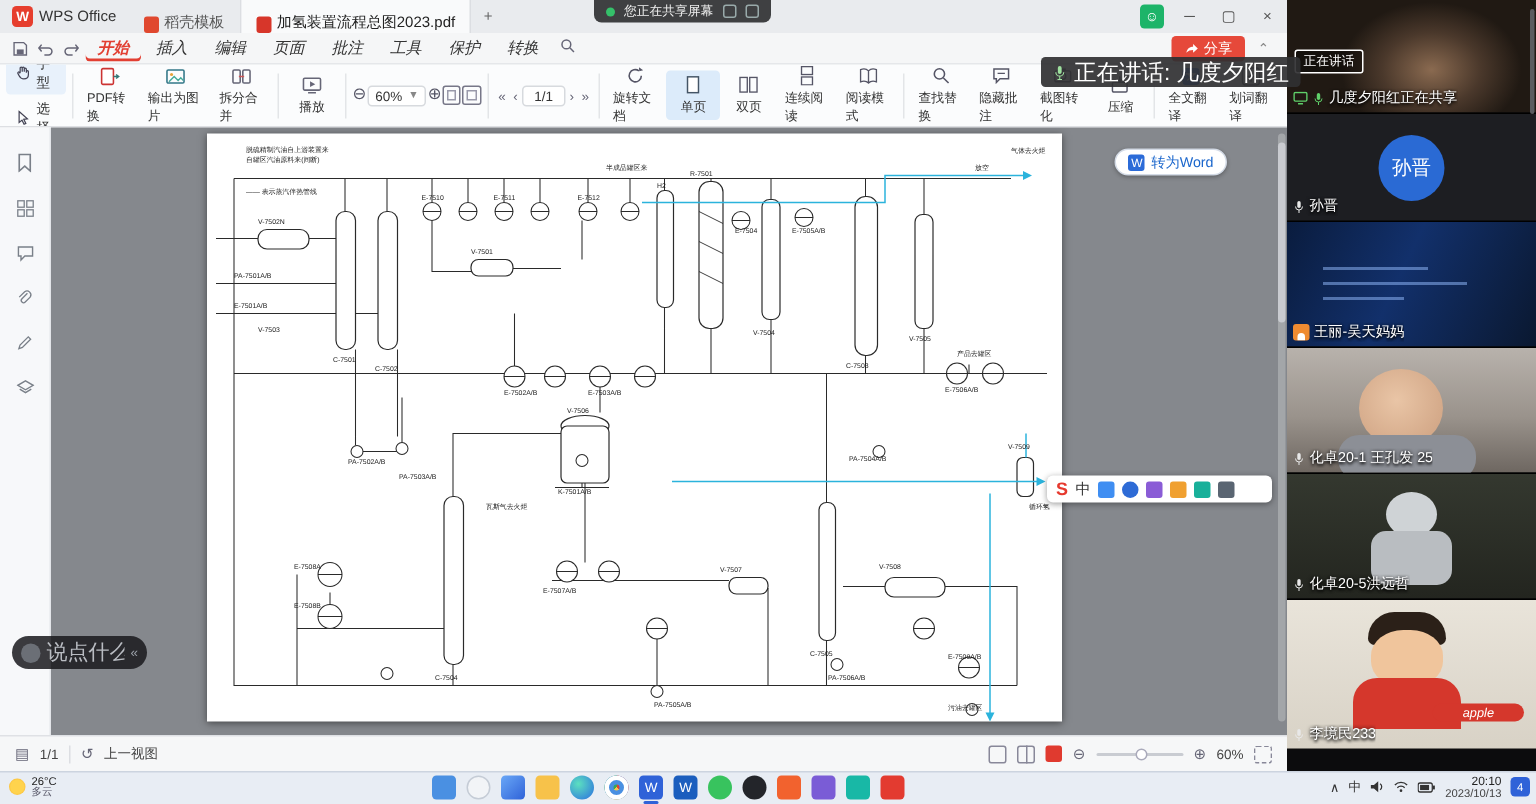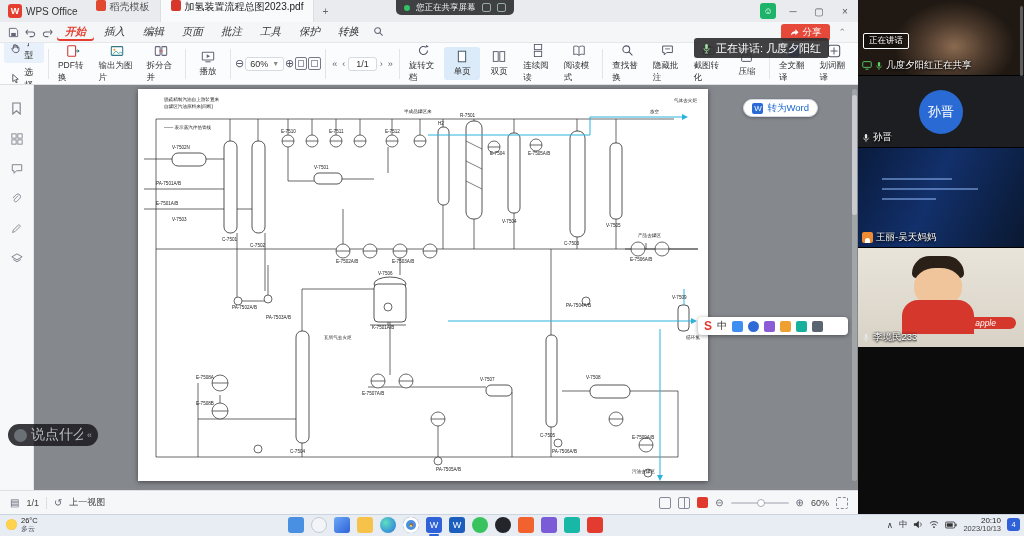--- a/index.html
+++ b/index.html
@@ -6,21 +6,21 @@
   html,body { width:1024px; height:536px; overflow:hidden; font-family:"Liberation Sans",sans-serif; background:#000; }
   #screen { position:relative; width:1024px; height:536px; background:#000; }
 
   
   #wps { position:absolute; left:0; top:0; width:858px; height:514px; background:#f5f6f7; display:flex; flex-direction:column; }
 
   
   #titlebar { height:22px; background:#e9ebee; display:flex; align-items:stretch; font-size:10px; color:#333; flex:0 0 auto; }
   .wps-logo { display:flex; align-items:center; gap:4px; padding:0 8px; }
   .wps-logo .mark { width:14px; height:14px; background:#e63e2e; border-radius:3px; color:#fff; font-weight:bold; font-size:9px; display:flex; align-items:center; justify-content:center; }
-  .doc-tab { display:flex; align-items:flex-start; gap:4px; padding:0 10px; border-right:1px solid #dcdee2; color:#555; max-width:170px; white-space:nowrap; overflow:hidden; }
+  .doc-tab { display:flex; align-items:flex-end; gap:4px; padding:0 10px; border-right:1px solid #dcdee2; color:#555; max-width:170px; white-space:nowrap; overflow:hidden; }
   .doc-tab .ticon { width:10px; height:11px; border-radius:2px; flex:0 0 auto; }
   .ticon.red { background:#e0482f; }
   .ticon.orange { background:#e8762c; }
   .ticon.pdf { background:#d7362a; }
   .doc-tab.active { background:#f9fafb; color:#222; }
   .tab-add { display:flex; align-items:center; padding:0 8px; color:#666; }
   #titlebar .spacer { flex:1; }
   .login-chip { width:16px; height:16px; margin:3px 4px 0 0; background:#1db469; border-radius:3px; color:#fff; font-size:9px; display:flex; align-items:center; justify-content:center; }
   .win-btn { width:26px; display:flex; align-items:center; justify-content:center; color:#555; font-size:10px; }
 
@@ -88,33 +88,33 @@
   .zoom-track { width:58px; height:2px; background:#c9ccd2; border-radius:1px; position:relative; }
   .zoom-knob { position:absolute; left:26px; top:-3px; width:8px; height:8px; border-radius:50%; background:#fff; border:1px solid #aab; }
 
   
   #share-banner { position:absolute; left:396px; top:0; height:15px; background:#3f4042; border-radius:0 0 5px 5px; display:flex; align-items:center; gap:6px; padding:0 8px; z-index:60; }
   #share-banner .dot { width:6px; height:6px; border-radius:50%; background:#35c06a; }
   #share-banner .txt { color:#f0f0f0; font-size:8.5px; white-space:nowrap; }
   #share-banner .b-ic { width:9px; height:9px; border:1px solid #9aa; border-radius:2px; }
 
   #speaking-toast { position:absolute; left:694px; top:38px; height:20px; background:rgba(48,48,50,.92); border-radius:3px; display:flex; align-items:center; gap:5px; padding:0 8px; z-index:60; }
-  #speaking-toast .txt { color:#fff; font-size:11px; white-space:nowrap; }
+  #speaking-toast .txt { color:#fff; font-size:15px; white-space:nowrap; }
   #speaking-toast .mic { color:#9ee09e; }
 
   
   #meeting { position:absolute; left:858px; top:0; width:166px; height:514px; background:#0c0c0d; display:flex; flex-direction:column; }
   .tile { position:relative; width:100%; border-bottom:1px solid #000; overflow:hidden; }
   .name-bar { position:absolute; left:4px; bottom:3px; display:flex; align-items:center; gap:3px; color:#fff; font-size:9.5px; text-shadow:0 1px 2px #000, 0 0 3px #000; white-space:nowrap; max-width:158px; overflow:hidden; z-index:5; }
   .mic-s { display:flex; align-items:center; }
   .speaking-chip { position:absolute; left:5px; bottom:26px; border:1px solid #fff; background:rgba(0,0,0,.35); color:#fff; font-size:8.5px; padding:1px 5px; border-radius:2px; z-index:5; }
   #tile-1 { height:76px; background:radial-gradient(ellipse 60px 45px at 58% 62%, #8a6a50, #4a382b 55%, #201913 100%); }
   #tile-2 { height:72px; background:#1d1e22; display:flex; align-items:center; justify-content:center; }
   .avatar-circle { width:44px; height:44px; border-radius:50%; background:#2a6ad4; color:#fff; font-size:13px; display:flex; align-items:center; justify-content:center; }
-  #tile-3 { height:100px; background:linear-gradient(115deg,#0a1c3e 0%,#12306b 45%,#0a1830 100%);text-align:right; }
+  #tile-3 { height:84px; background:linear-gradient(115deg,#0a1c3e 0%,#12306b 45%,#0a1830 100%);text-align:right; }
   #tile-3 .slide-line { position:absolute; height:2px; background:rgba(150,190,255,.5); }
   #tile-4 { height:84px; background:linear-gradient(180deg,#b8b2ac 0%,#9a938c 55%,#6e6761 100%); }
   #tile-4 .baby-face { position:absolute; left:48px; top:14px; width:56px; height:52px; border-radius:50%; background:radial-gradient(circle at 45% 40%, #e9c5a6, #d3a888 75%); }
   #tile-4 .baby-body { position:absolute; left:34px; top:58px; width:92px; height:30px; border-radius:14px; background:#8c8f96; }
   #tile-5 { height:84px; background:linear-gradient(180deg,#34382f 0%,#23251f 100%); }
   #tile-5 .fig-head { position:absolute; left:66px; top:12px; width:34px; height:30px; border-radius:50%; background:#cfd3d6; }
   #tile-5 .fig-body { position:absolute; left:56px; top:38px; width:54px; height:36px; border-radius:10px; background:#b9bdc1; }
   #tile-6 { height:99px; background:linear-gradient(180deg,#e9e4da 0%,#d8d2c6 100%); border-bottom:none; }
   #tile-6 .shin-hair { position:absolute; left:54px; top:8px; width:52px; height:22px; border-radius:24px 24px 6px 6px; background:#2b2018; }
   #tile-6 .shin-face { position:absolute; left:56px; top:20px; width:48px; height:38px; border-radius:45%; background:#f0c59c; }
@@ -697,21 +697,47 @@
     <div class="tile" id="tile-3">
       <span class="slide-line" style="left:24px;top:30px;width:70px"></span>
       <span class="slide-line" style="left:24px;top:40px;width:96px"></span>
       <span class="slide-line" style="left:24px;top:50px;width:54px"></span>
       <div class="name-bar">
         <span class="avatar-sq"></span>
         <span>王丽-吴天妈妈</span>
       </div>
     </div>
 
-
+    <div class="tile" id="tile-4">
+      <div class="baby-face"></div>
+      <div class="baby-body"></div>
+      <div class="name-bar">
+        <span class="mic-s">
+          <svg width="8" height="10" viewBox="0 0 12 14">
+              <rect x="4.3" y="1" width="3.4" height="7" rx="1.7" fill="#e8e8e8"></rect>
+              <path d="M2.5 6.5 a3.5 3.5 0 0 0 7 0 M6 10 v3" fill="none" stroke="#e8e8e8" stroke-width="1"></path>
+            </svg>
+        </span>
+        <span>化卓20-1 王孔发 25</span>
+      </div>
+    </div>
+
+    <div class="tile" id="tile-5">
+      <div class="fig-head"></div>
+      <div class="fig-body"></div>
+      <div class="name-bar">
+        <span class="mic-s">
+          <svg width="8" height="10" viewBox="0 0 12 14">
+              <rect x="4.3" y="1" width="3.4" height="7" rx="1.7" fill="#e8e8e8"></rect>
+              <path d="M2.5 6.5 a3.5 3.5 0 0 0 7 0 M6 10 v3" fill="none" stroke="#e8e8e8" stroke-width="1"></path>
+            </svg>
+        </span>
+        <span>化卓20-5洪远哲</span>
+      </div>
+    </div>
 
     <div class="tile" id="tile-6">
       <div class="shin-hair"></div>
       <div class="shin-face"></div>
       <div class="shin-shirt"></div>
       <div class="apple-tag">apple</div>
       <div class="name-bar">
         <span class="mic-s">
           <svg width="8" height="10" viewBox="0 0 12 14">
               <rect x="4.3" y="1" width="3.4" height="7" rx="1.7" fill="#e8e8e8"></rect>

